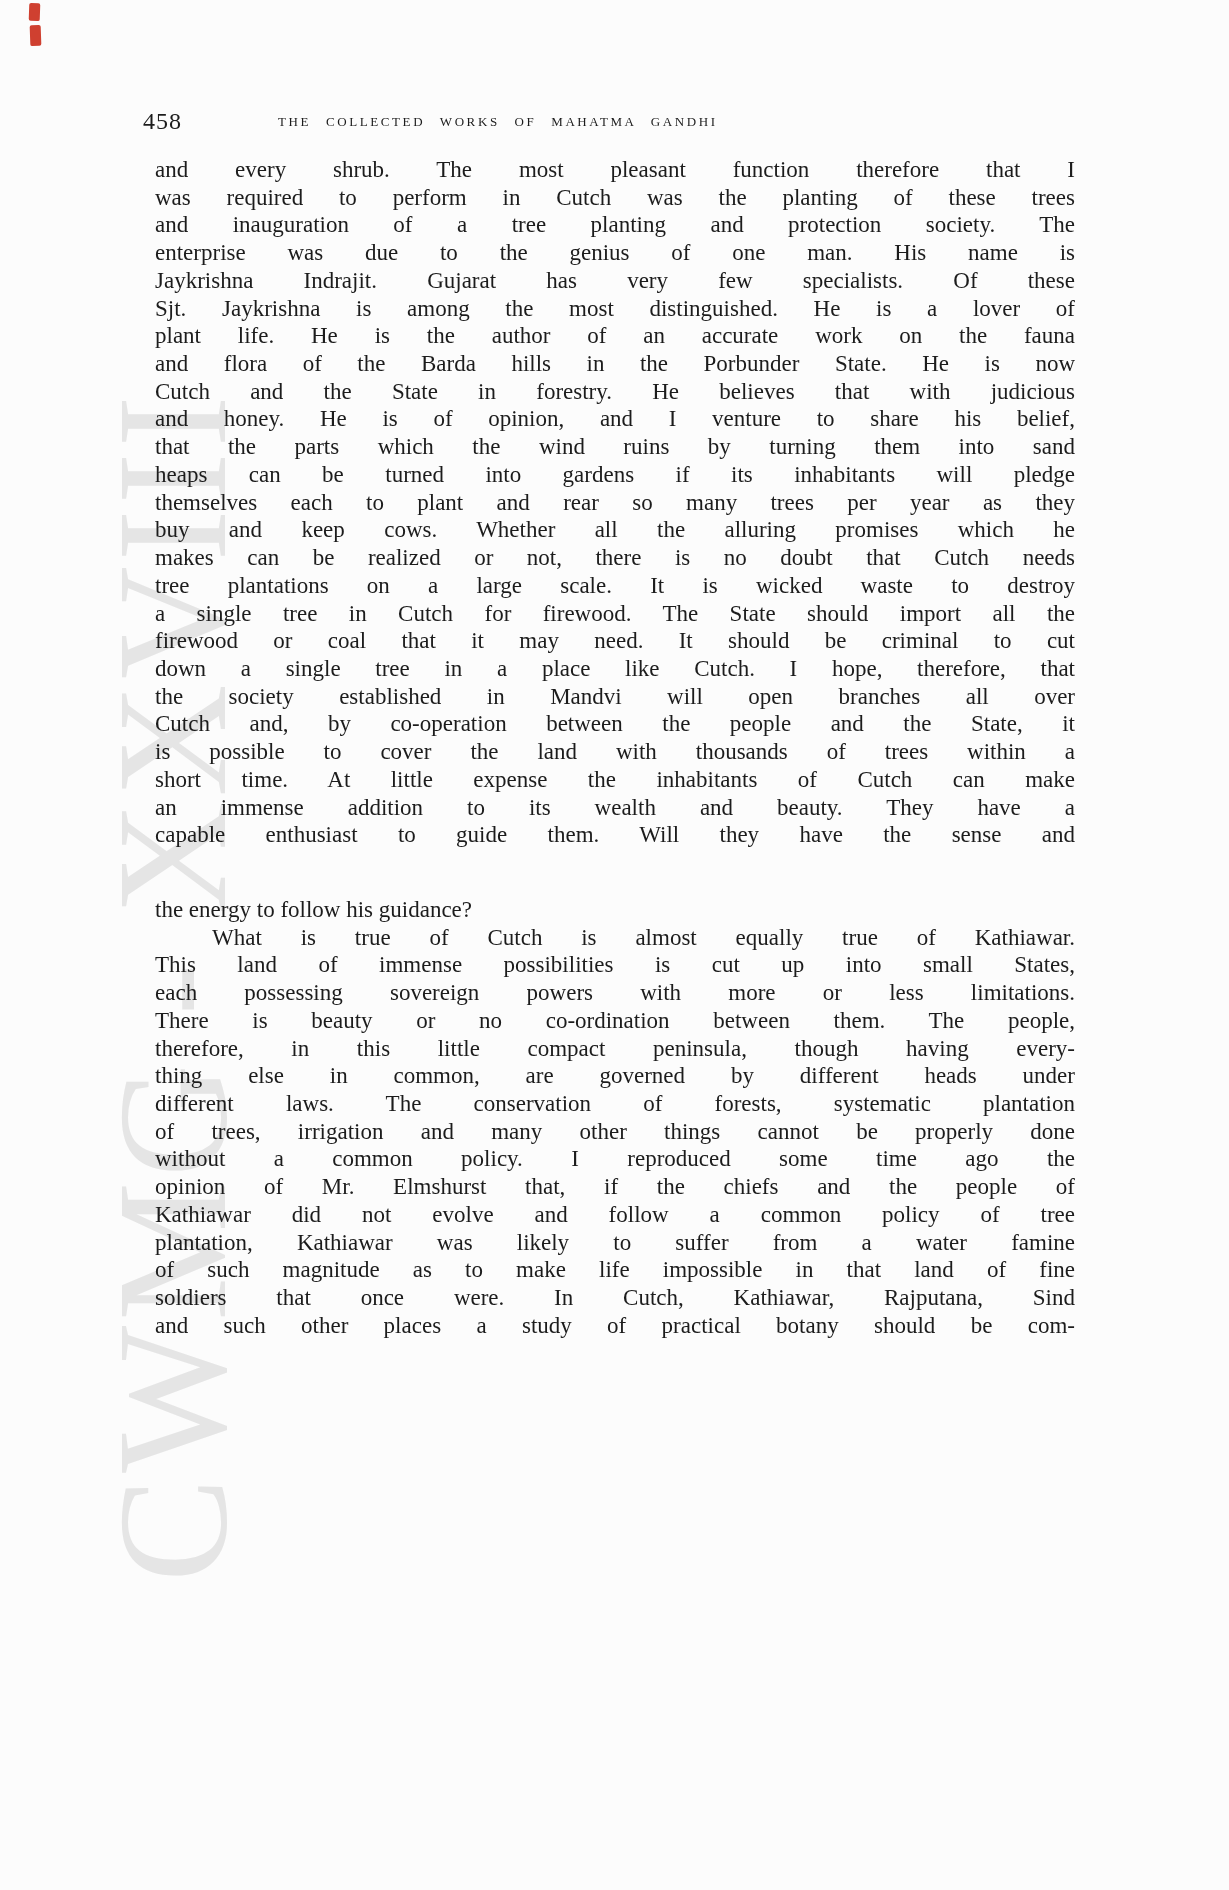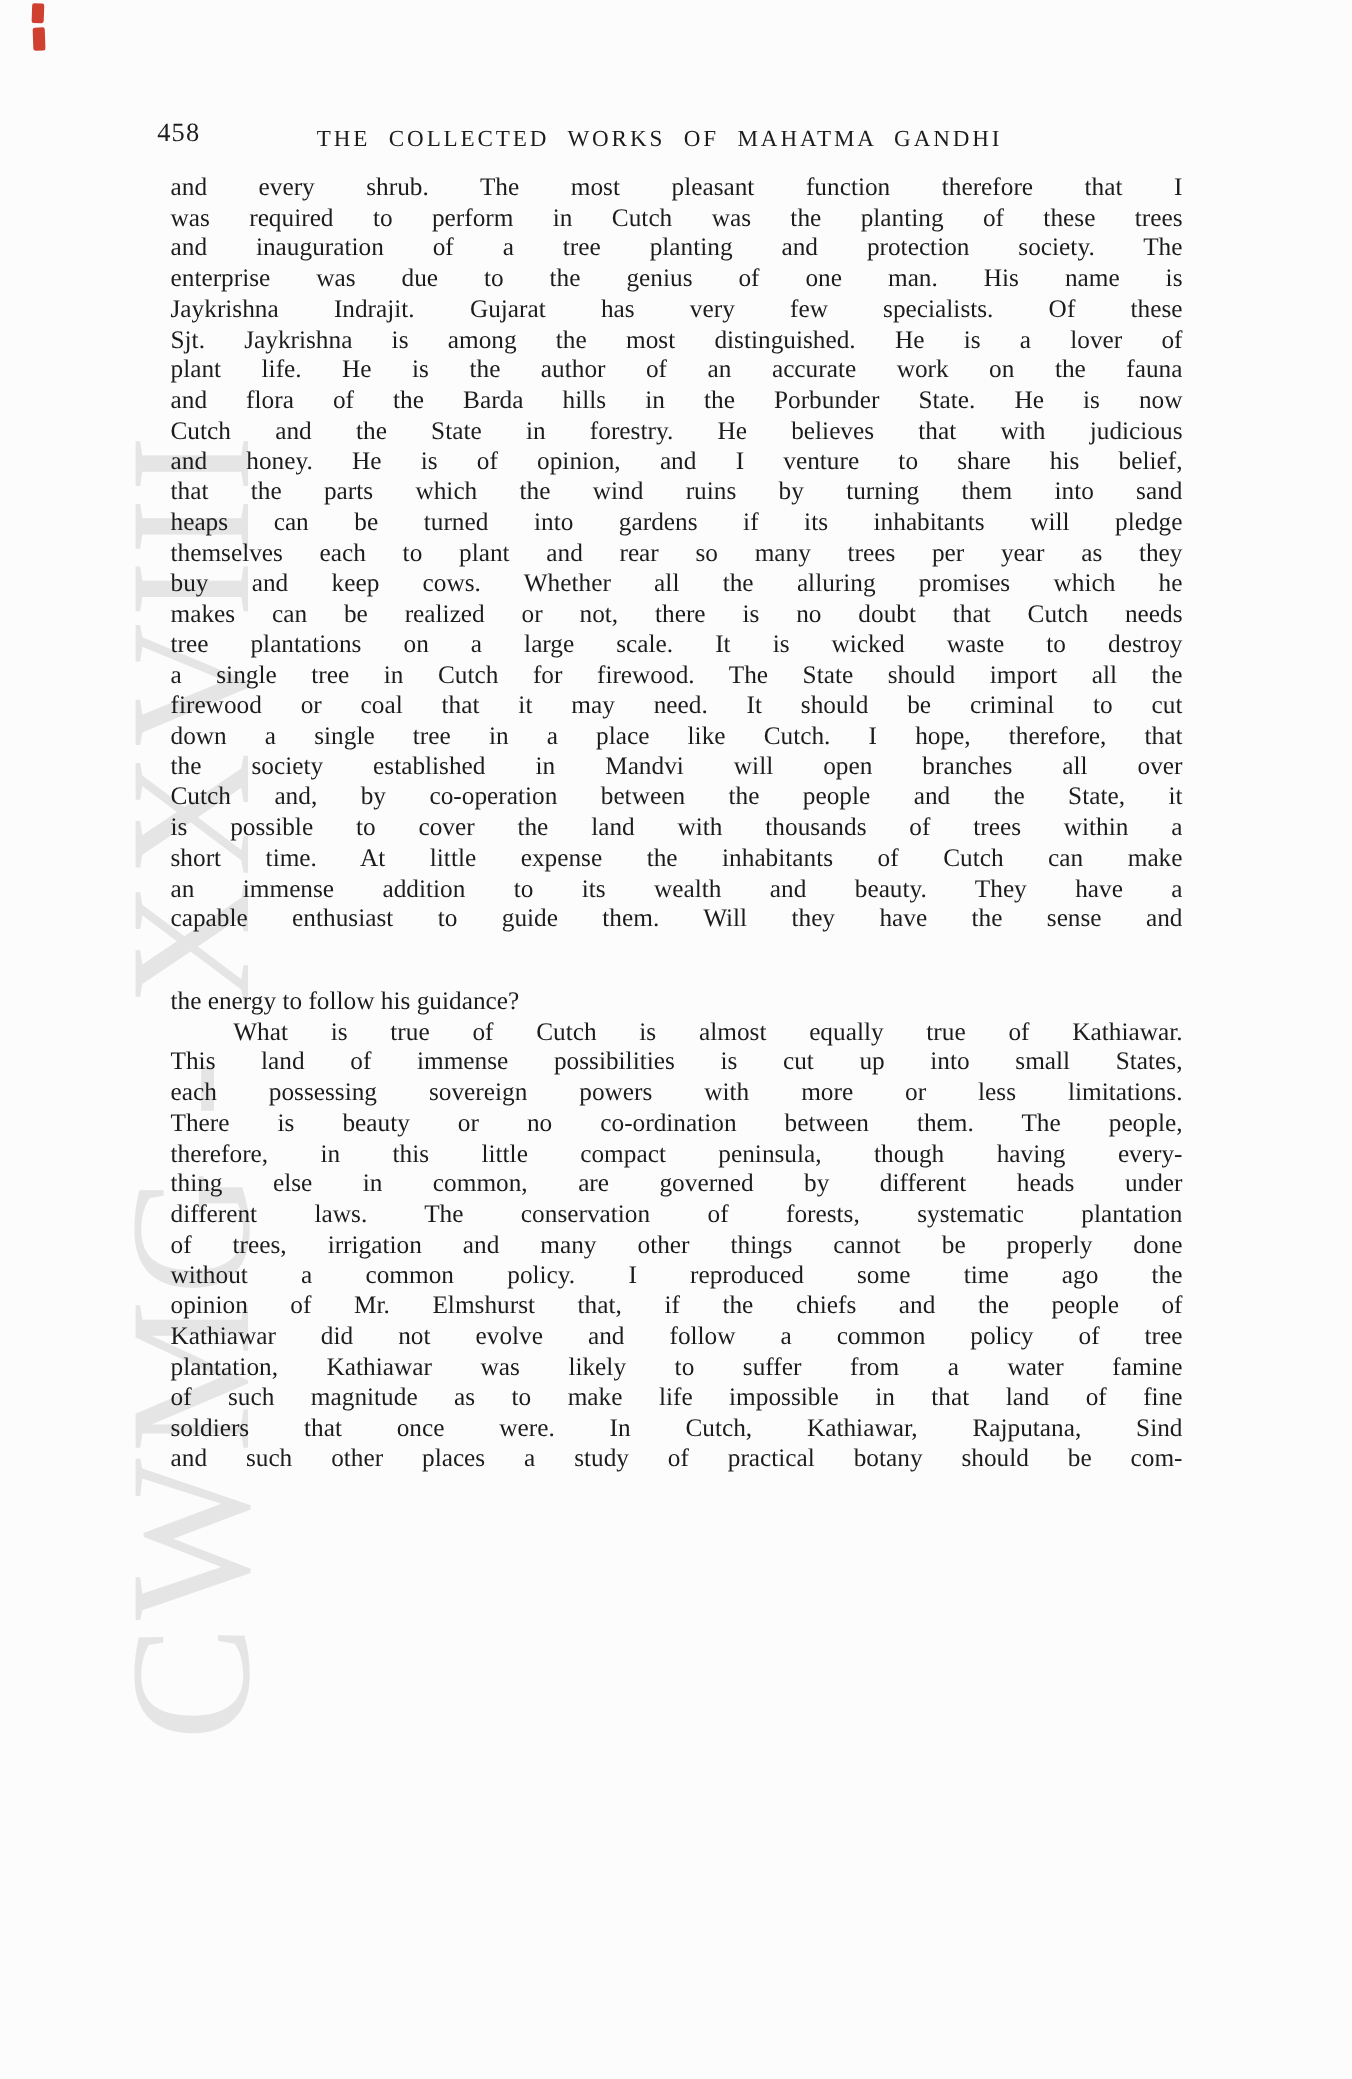--- a/index.html
+++ b/index.html
@@ -54,23 +54,23 @@
   }
   .page-number {
     position: absolute;
     left: 143px;
     top: 108px;
     font-size: 24px;
     letter-spacing: 1px;
   }
   .header-title {
     position: absolute;
-    left: 288px;
+    left: 278px;
     top: 114px;
-    font-size: 21px;
+    font-size: 13px;
     letter-spacing: 2.6px;
     word-spacing: 9px;
     white-space: nowrap;
   }
 
   .text-block {
     position: absolute;
     left: 155px;
     top: 156px;
     width: 920px;

